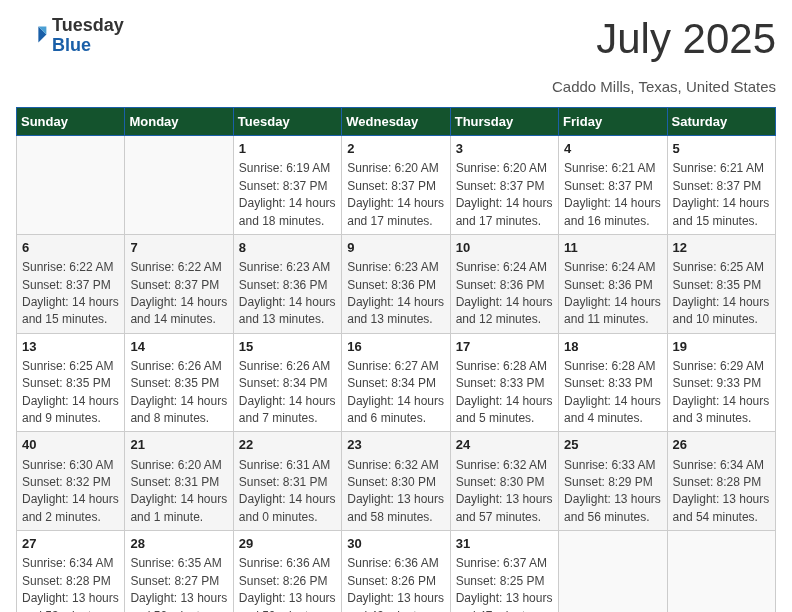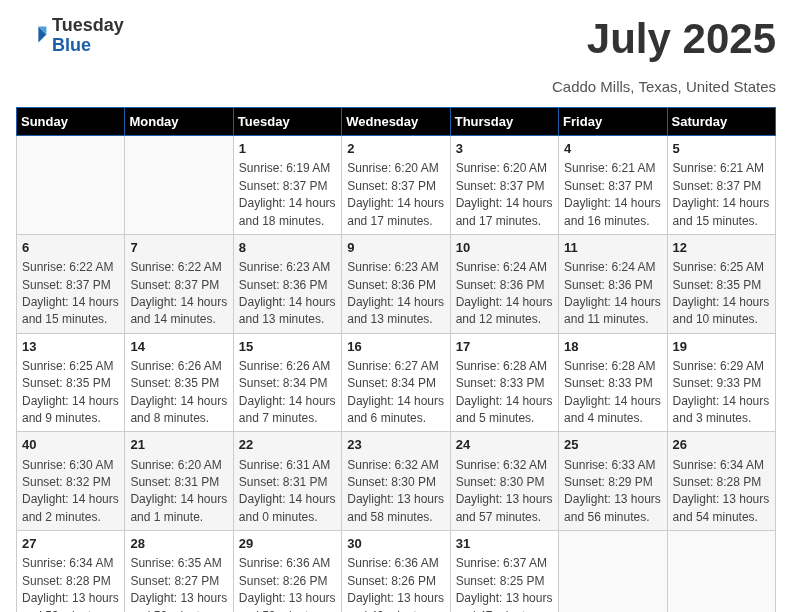--- a/index.html
+++ b/index.html
@@ -30,36 +30,36 @@
     .logo-blue { color: #1a5fa8; text-align: right; }
     .logo-icon {
       width: 32px;
       height: 32px;
     }
     .title-block {
       text-align: right;
     }
     .month-year {
       font-size: 42px;
-      font-weight: bold;
+      font-weight: normal;
       color: #333;
       line-height: 1.1;
     }
     .location {
       font-size: 15px;
       color: #555;
       margin-top: 16px;
     }
     .calendar {
       width: 100%;
       border-collapse: collapse;
       border: 1px solid #ccc;
     }
     .calendar th {
-      background-color: #000000;
+      background-color: #14532d;
       color: #fff;
       font-size: 13px;
       font-weight: bold;
       padding: 6px 4px;
       text-align: left;
       border: 1px solid #1a5fa8;
     }
     .calendar td {
       vertical-align: top;
       border: 1px solid #ccc;

